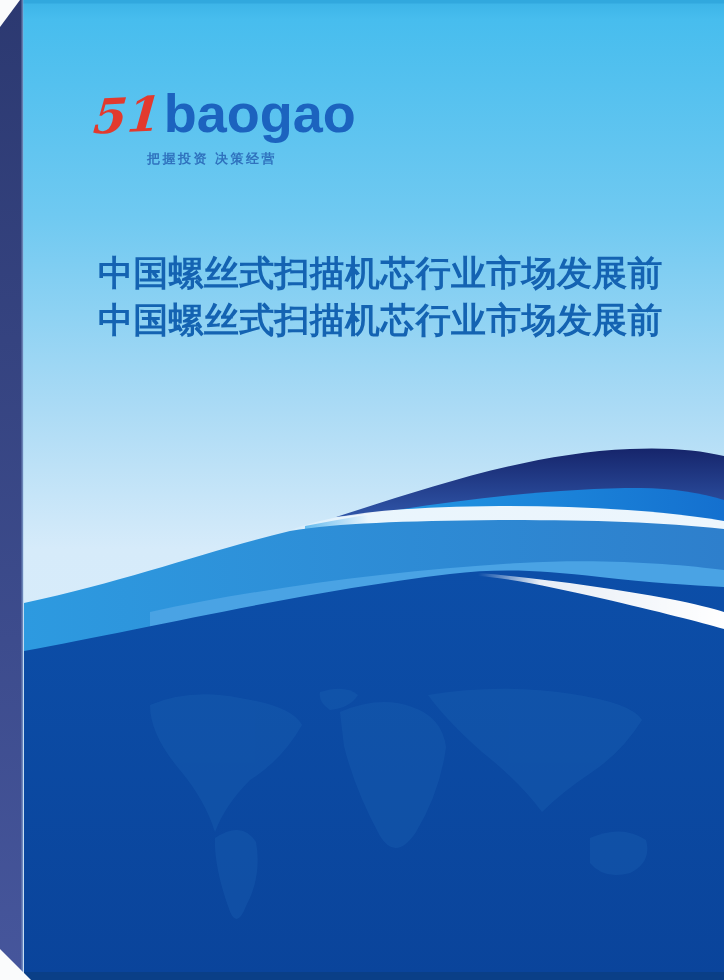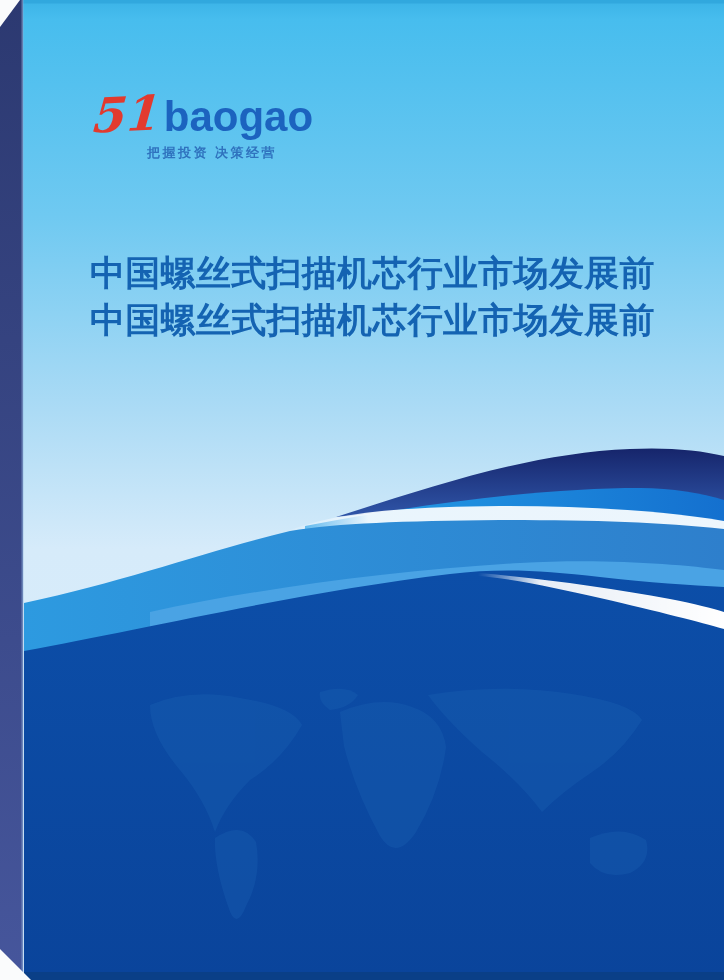--- a/index.html
+++ b/index.html
@@ -21,35 +21,35 @@
     font-style:italic;font-weight:bold;
     font-size:48px;line-height:48px;
     color:#E23A2E;
     transform:skewX(-8deg) rotate(-3deg);
     display:inline-block;
     margin-right:3px;
   }
   .logo-name{
     font-family:"Liberation Sans","DejaVu Sans",sans-serif;
     font-weight:bold;
-    font-size:42px;line-height:46px;
+    font-size:54px;line-height:46px;
     color:#1C63BF;
     letter-spacing:0px;
     text-align:center;
   }
   .logo-tagline{
-    margin-left:53px;margin-top:4px;
+    margin-left:53px;margin-top:11px;
     font-size:13px;font-weight:bold;
     color:#2F72BE;
     letter-spacing:2.5px;
   }
 
   
   .title{
-    position:absolute;left:90px;top:249px;z-index:3;
+    position:absolute;left:98px;top:249px;z-index:3;
     color:#1463B2;
     font-weight:bold;
     font-size:35px;
     line-height:47px;
     letter-spacing:0.3px;
     text-align:left;
     white-space:nowrap;
   }
 </style>
 </head>

